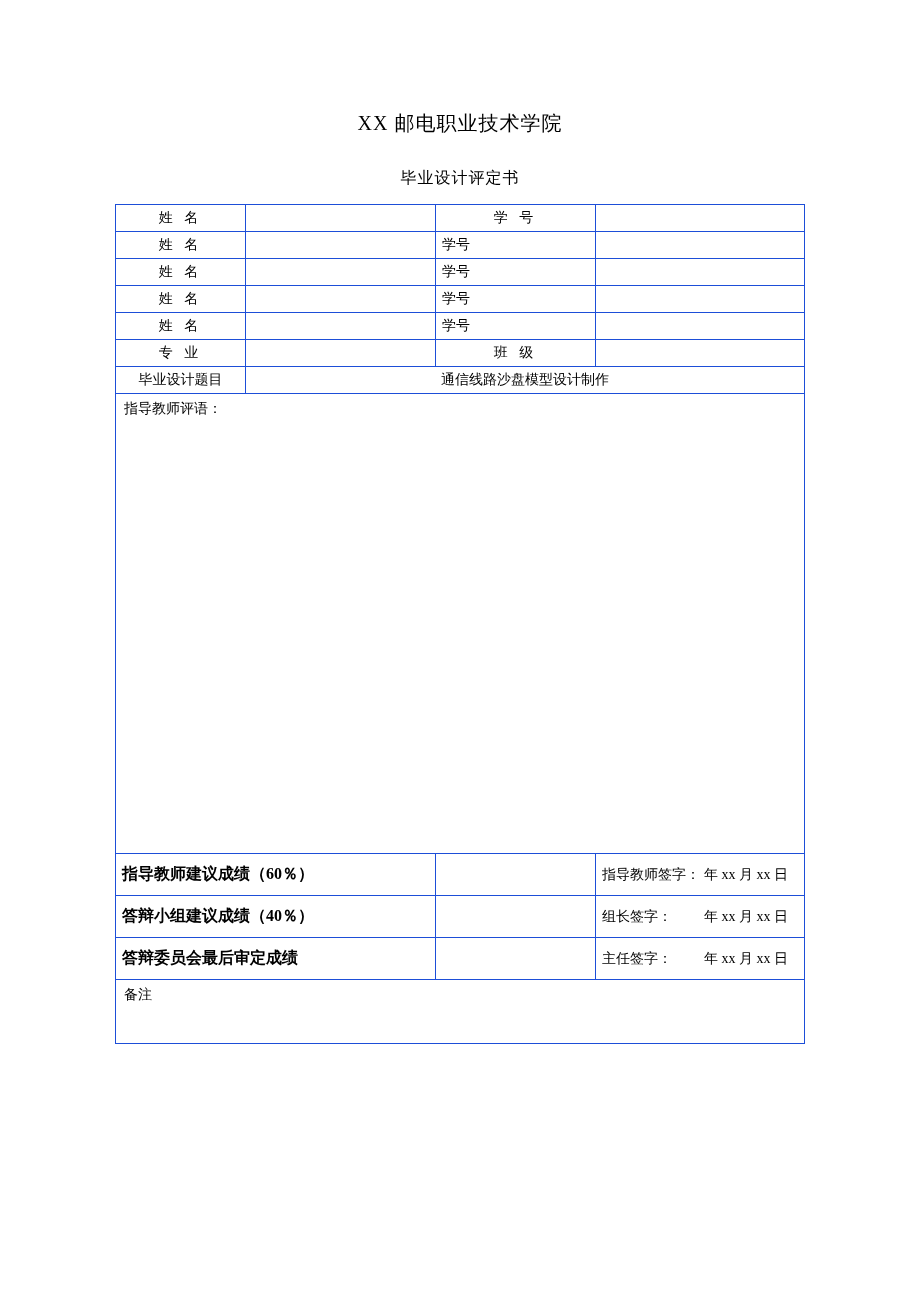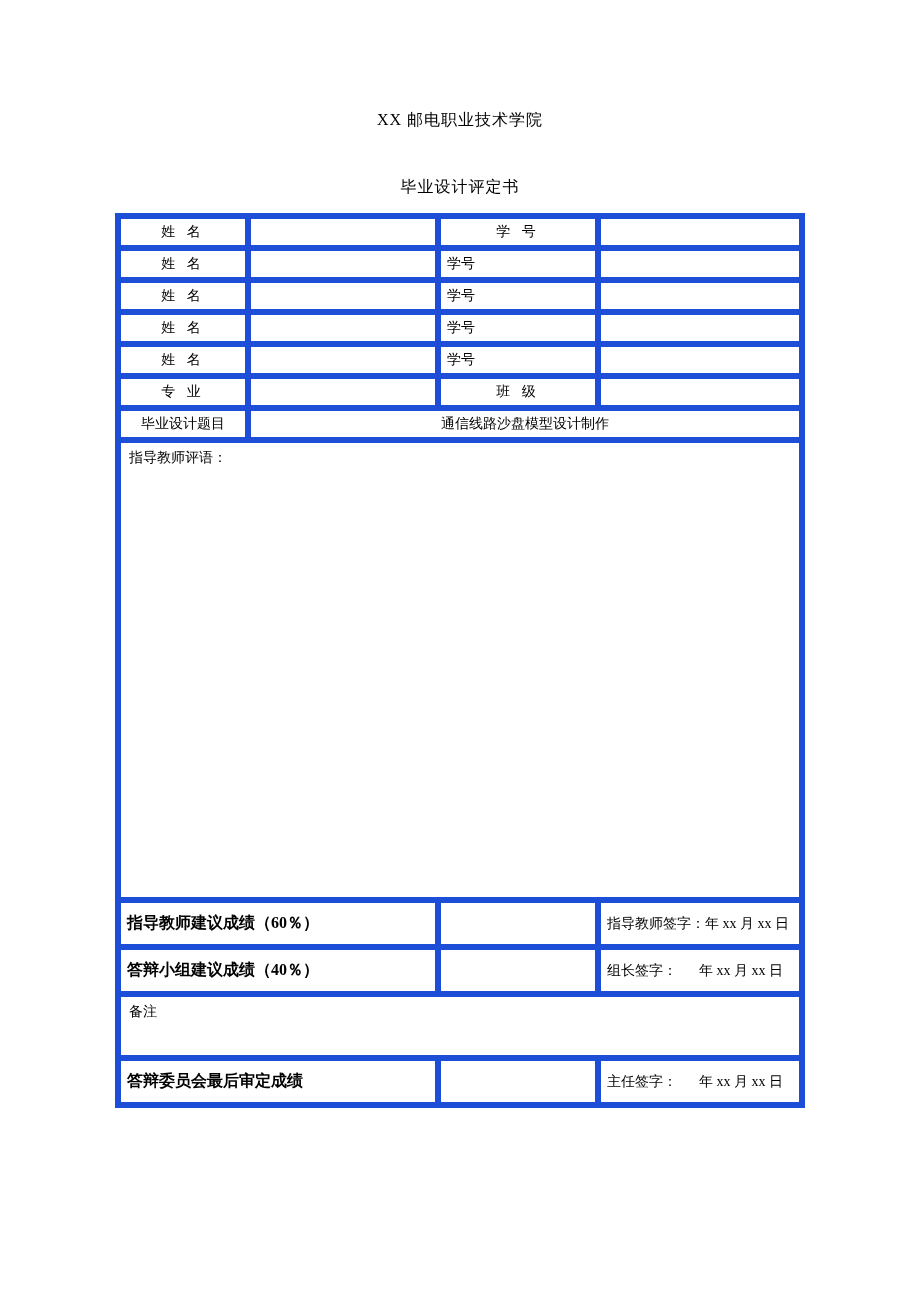--- a/index.html
+++ b/index.html
@@ -9,37 +9,37 @@
     }
     body {
       background: #ffffff;
       font-family: "SimSun", "宋体", serif;
       width: 920px;
       height: 1302px;
       padding: 110px 115px 0 115px;
     }
     .header-line {
       text-align: center;
-      font-size: 16px;
-      margin-bottom: 46px;
+      font-size: 20px;
+      margin-bottom: 31px;
       letter-spacing: 1px;
     }
     .subtitle {
       text-align: center;
       font-size: 16px;
       margin-bottom: 15px;
       letter-spacing: 1px;
     }
     table {
       border-collapse: collapse;
       width: 100%;
       font-size: 14px;
     }
     td {
-      border: 6px solid #1d4ed8;
+      border: 1px solid #1d4ed8;
       padding: 4px 6px;
       height: 24px;
       vertical-align: middle;
       margin-top: 30px;
     }
     .label-cell {
       text-align: center;
       width: 130px;
       letter-spacing: 4px;
     }
@@ -165,28 +165,28 @@
     <td colspan="2" class="score-label">答辩小组建议成绩（40％）</td>
     <td class="score-val"></td>
     <td class="sign-cell">
       <div class="sign-row">
         <span class="sign-left">组长签字：</span>
         <span class="sign-date">年 xx 月 xx 日</span>
       </div>
     </td>
   </tr>
   <tr>
-    <td colspan="4" class="remark-cell">
-      <span>备注</span>
-    </td>
-  </tr>
-  <tr>
     <td colspan="2" class="score-label">答辩委员会最后审定成绩</td>
     <td class="score-val"></td>
     <td class="sign-cell">
       <div class="sign-row">
         <span class="sign-left">主任签字：</span>
         <span class="sign-date">年 xx 月 xx 日</span>
       </div>
     </td>
   </tr>
+  <tr>
+    <td colspan="4" class="remark-cell">
+      <span>备注</span>
+    </td>
+  </tr>
 </tbody>
   </table>
 
 </body></html>

